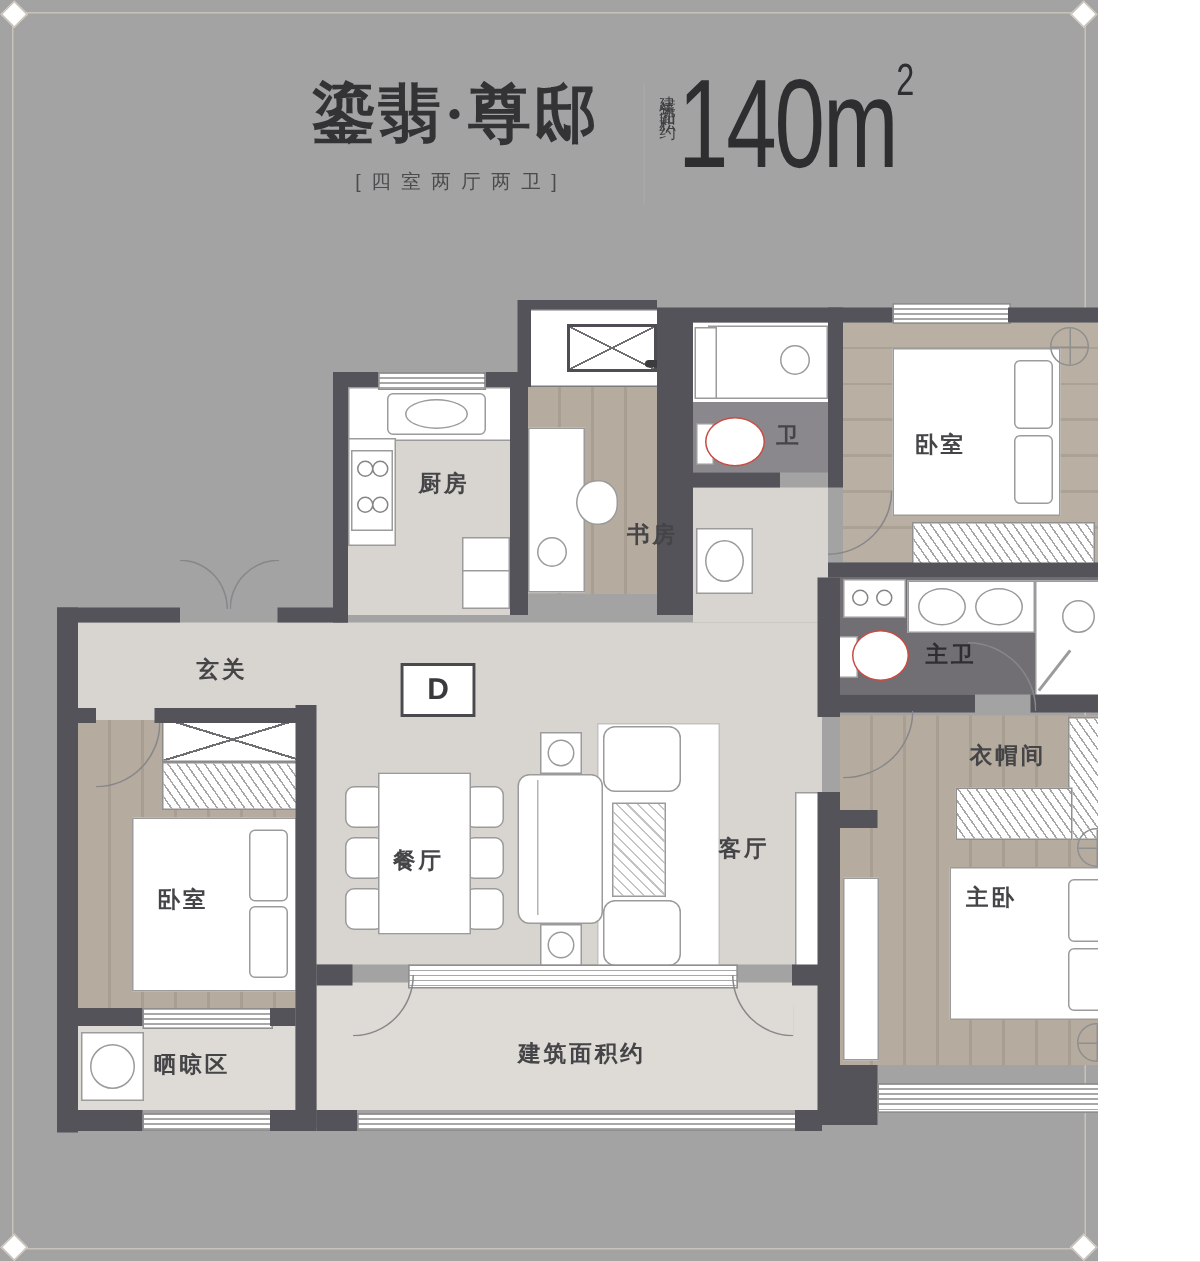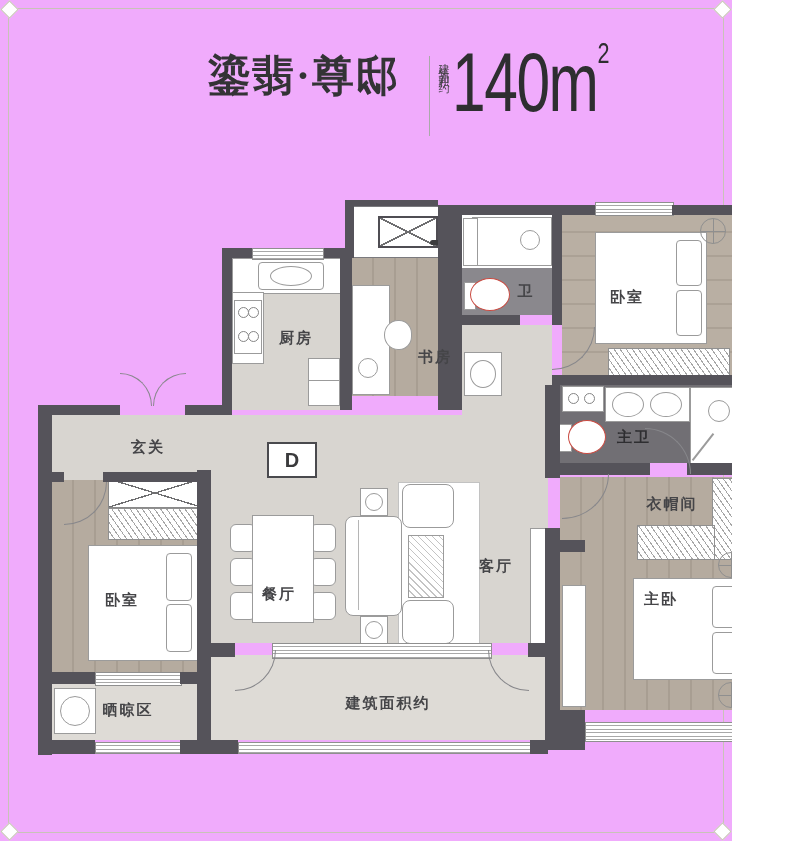--- a/index.html
+++ b/index.html
@@ -1,16 +1,16 @@
 <!DOCTYPE html>
 <html><head>
 <meta charset="utf-8">
 <style>
   html,body{margin:0;padding:0;background:#fff;}
-  #page{position:relative;width:732px;height:841px;background:#f0abfc;overflow:hidden;
+  #page{position:relative;width:732px;height:841px;background:#a3a3a3;overflow:hidden;
         font-family:"Liberation Sans","DejaVu Sans",sans-serif;}
   .abs{position:absolute;}
   
   .frame{position:absolute;left:8px;top:8px;right:8px;bottom:8px;border:1px solid #c9c2b8;}
   .diamond{position:absolute;width:11px;height:11px;background:#fff;border:1px solid #c9c2b8;transform:rotate(45deg);}
   
   .title{position:absolute;left:188px;top:48px;width:232px;text-align:center;
          font-family:"Liberation Serif","DejaVu Serif",serif;font-size:42px;font-weight:600;
          color:#333335;letter-spacing:2px;}
   .subtitle{position:absolute;left:188px;top:112px;width:232px;text-align:center;
@@ -61,20 +61,21 @@
 <body>
 <div id="page">
 
   <div class="frame"></div>
   <div class="diamond" style="left:3px;top:3px;"></div>
   <div class="diamond" style="right:3px;top:3px;"></div>
   <div class="diamond" style="left:3px;bottom:3px;"></div>
   <div class="diamond" style="right:3px;bottom:3px;"></div>
 
   <div class="title">鎏翡·尊邸</div>
+  <div class="subtitle">[四室两厅两卫]</div>
   <div class="vdivider"></div>
   <div class="area-label">建筑面积约</div>
   <div class="area-num"><span>140m</span><span class="area-sup">2</span></div>
 
   <div class="floor stone" style="left:52px;top:415px;width:496px;height:228px;"></div>
   <div class="floor stone" style="left:232px;top:258px;width:108px;height:152px;"></div>
   <div class="floor stone" style="left:462px;top:325px;width:90px;height:90px;"></div>
   <div class="floor stone2" style="left:211px;top:655px;width:337px;height:85px;"></div>
   <div class="floor stone2" style="left:52px;top:684px;width:145px;height:56px;"></div>
   <div class="floor wood" style="left:352px;top:258px;width:86px;height:138px;"></div>
@@ -220,25 +221,25 @@
   <div class="arc tl" style="left:153px;top:373px;width:32px;height:32px;"></div>
   <div class="arc br" style="left:64px;top:482px;width:42px;height:42px;"></div>
   <div class="arc br" style="left:552px;top:327px;width:42px;height:42px;"></div>
   <div class="arc tr" style="left:645px;top:428px;width:45px;height:45px;"></div>
   <div class="arc br" style="left:562px;top:474px;width:46px;height:44px;"></div>
   <div class="arc br" style="left:235px;top:650px;width:40px;height:40px;"></div>
   <div class="arc bl" style="left:488px;top:650px;width:40px;height:40px;"></div>
 
   <div class="dbox">D</div>
   <div class="rlabel" style="left:148px;top:447px;">玄关</div>
-  <div class="rlabel" style="left:296px;top:338px;">厨房</div>
+  <div class="rlabel" style="left:296px;top:323px;">厨房</div>
   <div class="rlabel" style="left:435px;top:357px;">书房</div>
   <div class="rlabel" style="left:526px;top:291px;">卫</div>
   <div class="rlabel" style="left:627px;top:297px;">卧室</div>
   <div class="rlabel" style="left:634px;top:437px;color:#2e2e31;">主卫</div>
   <div class="rlabel" style="left:672px;top:504px;">衣帽间</div>
   <div class="rlabel" style="left:661px;top:599px;">主卧</div>
-  <div class="rlabel" style="left:279px;top:594px;">餐厅</div>
+  <div class="rlabel" style="left:279px;top:574px;">餐厅</div>
   <div class="rlabel" style="left:496px;top:566px;">客厅</div>
   <div class="rlabel" style="left:122px;top:600px;">卧室</div>
   <div class="rlabel" style="left:128px;top:710px;">晒晾区</div>
   <div class="rlabel" style="left:388px;top:703px;">建筑面积约</div>
 </div>
 
 </body></html>

